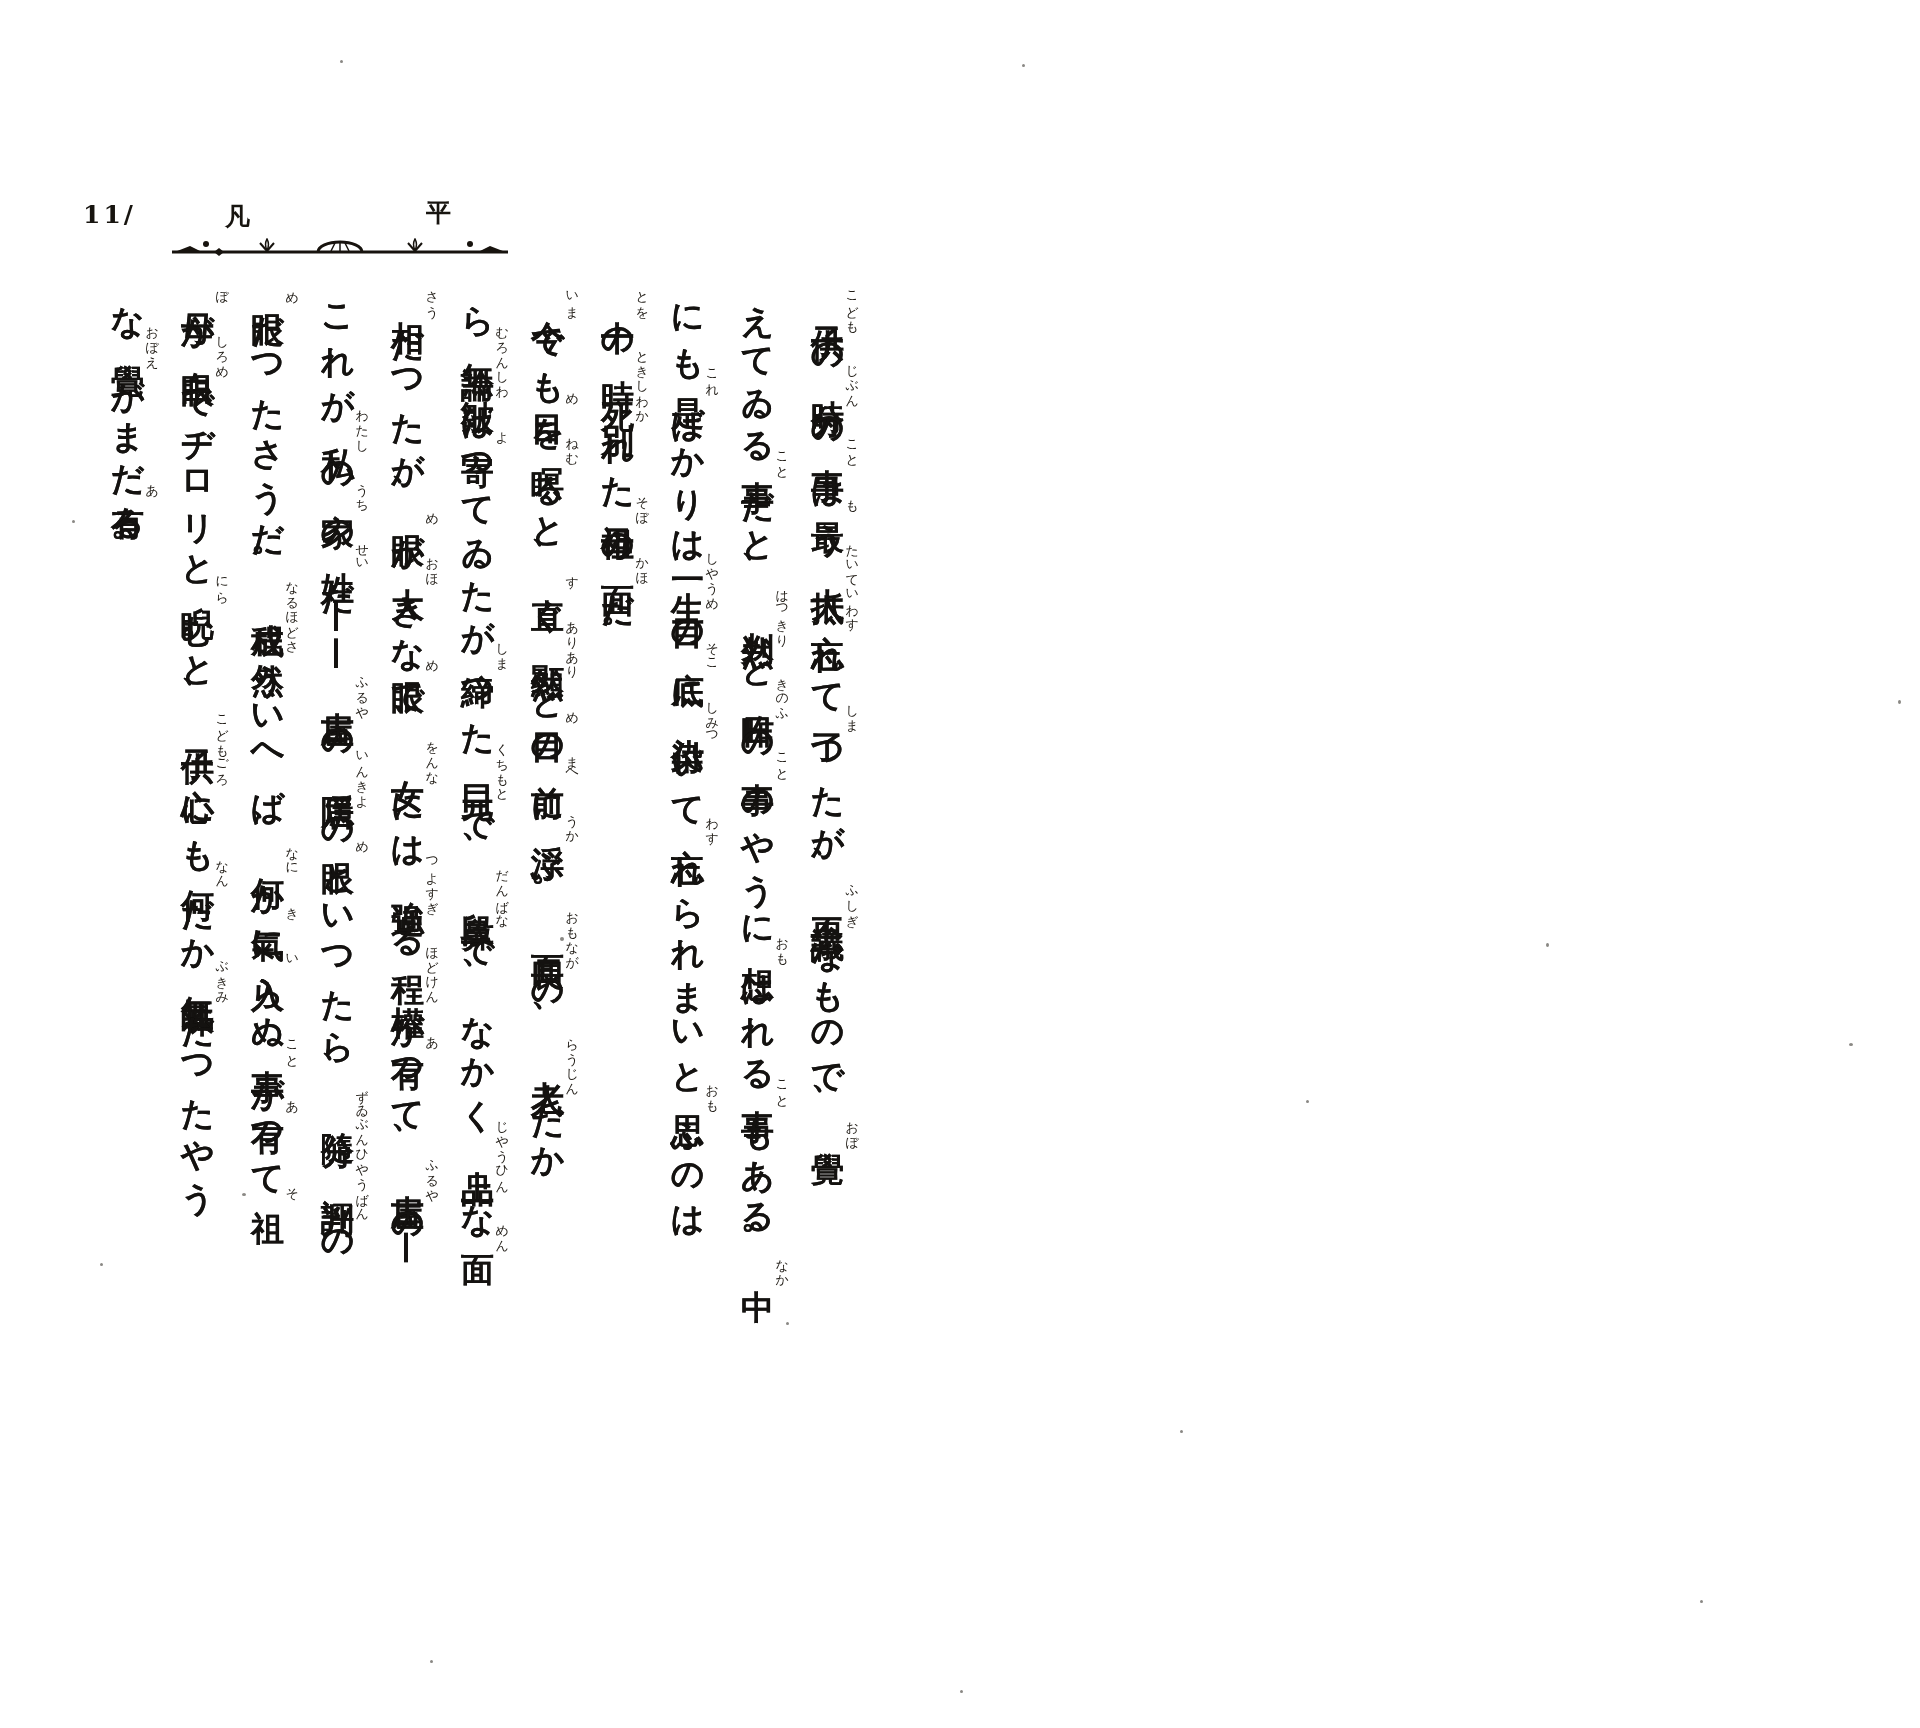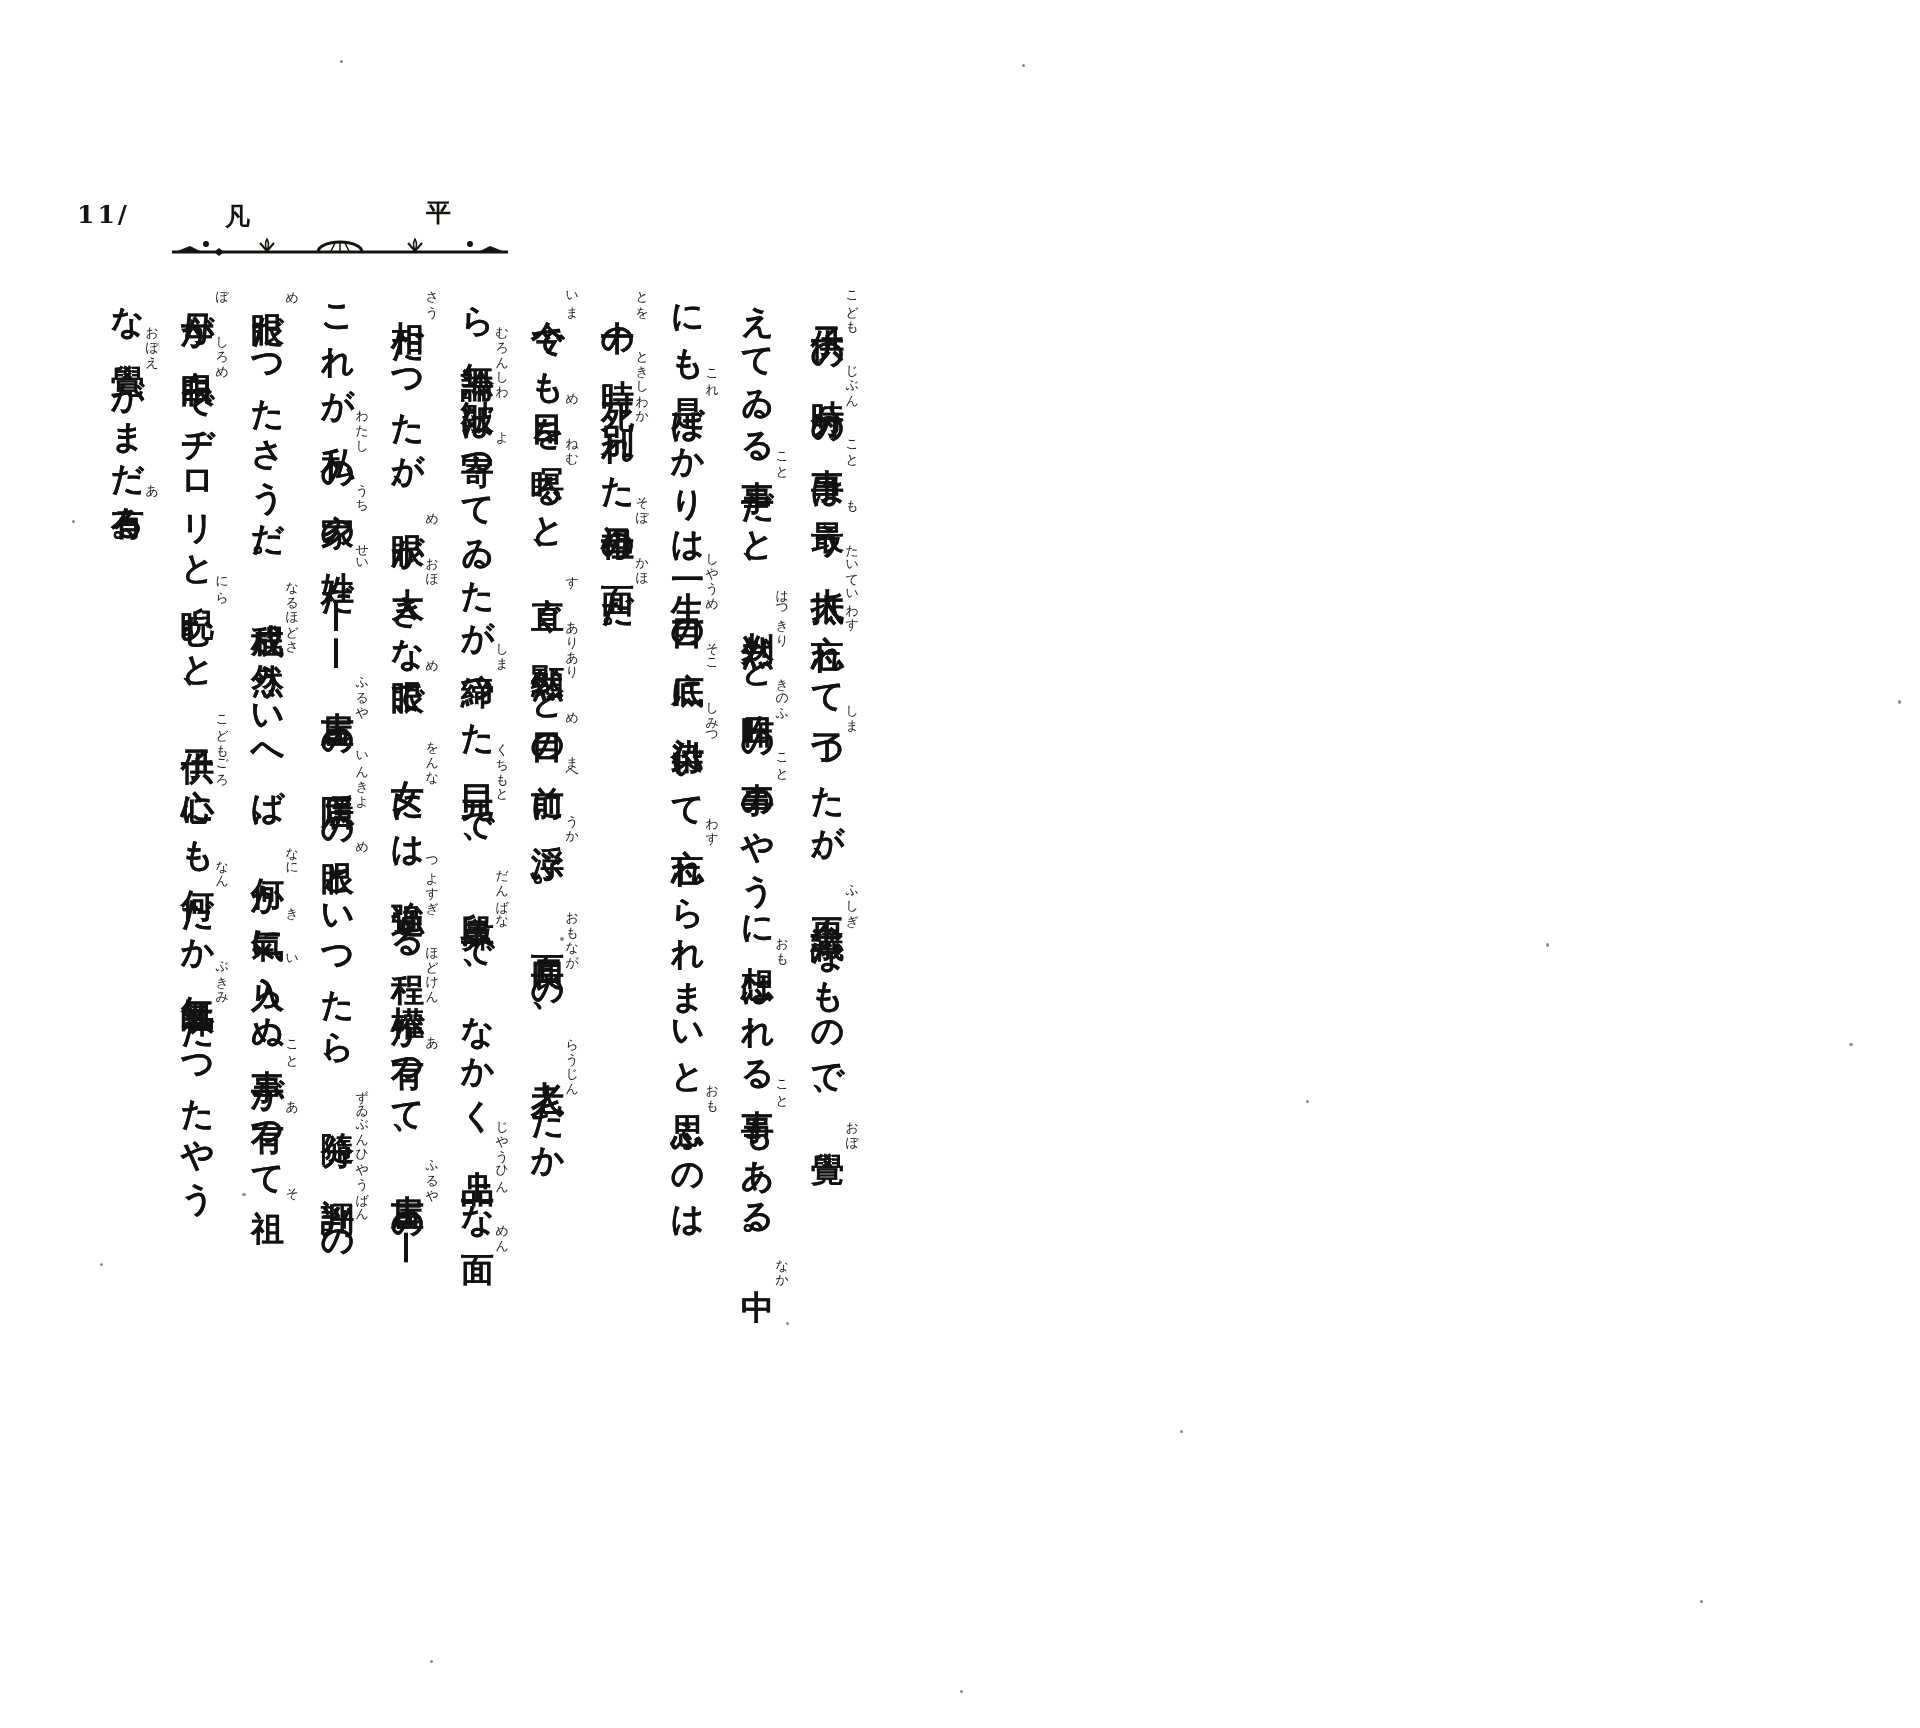--- a/index.html
+++ b/index.html
@@ -55,21 +55,21 @@
     color:#201c16;
   }
   .speck{position:absolute;background:#2a261f;border-radius:50%;opacity:.55;}
 </style>
 </head>
 <body>
 
 <div class="spread">
 
   <section class="page page-left">
-    <span class="page-num" style="left:77px;top:200px;">11/</span>
+    <span class="page-num" style="left:83px;top:200px;">11/</span>
     <span class="title-char" style="left:225px;top:200px;">凡</span>
     <span class="title-char" style="left:426px;top:196px;">平</span>
     <svg class="ornament-rule" style="left:170px;top:238px;width:340px;" viewBox="0 0 340 20">
       <g stroke="#17130e" fill="#17130e">
         <path d="M2 14 H338" stroke-width="3" fill="none"></path>
         <path d="M2 15 L20 8 L34 15 Z" stroke="none"></path>
         <circle cx="36" cy="6" r="3" stroke="none"></circle>
         <path d="M44 14 l5 -4 5 4 -5 4 Z" stroke="none"></path>
         <path d="M97 13 c-3 -7 -1 -10 0 -12 c1 2 3 5 0 12" stroke-width="1.5" fill="none"></path>
         <path d="M97 13 l-7 -8 M97 13 l7 -8" stroke-width="2" fill="none"></path>

